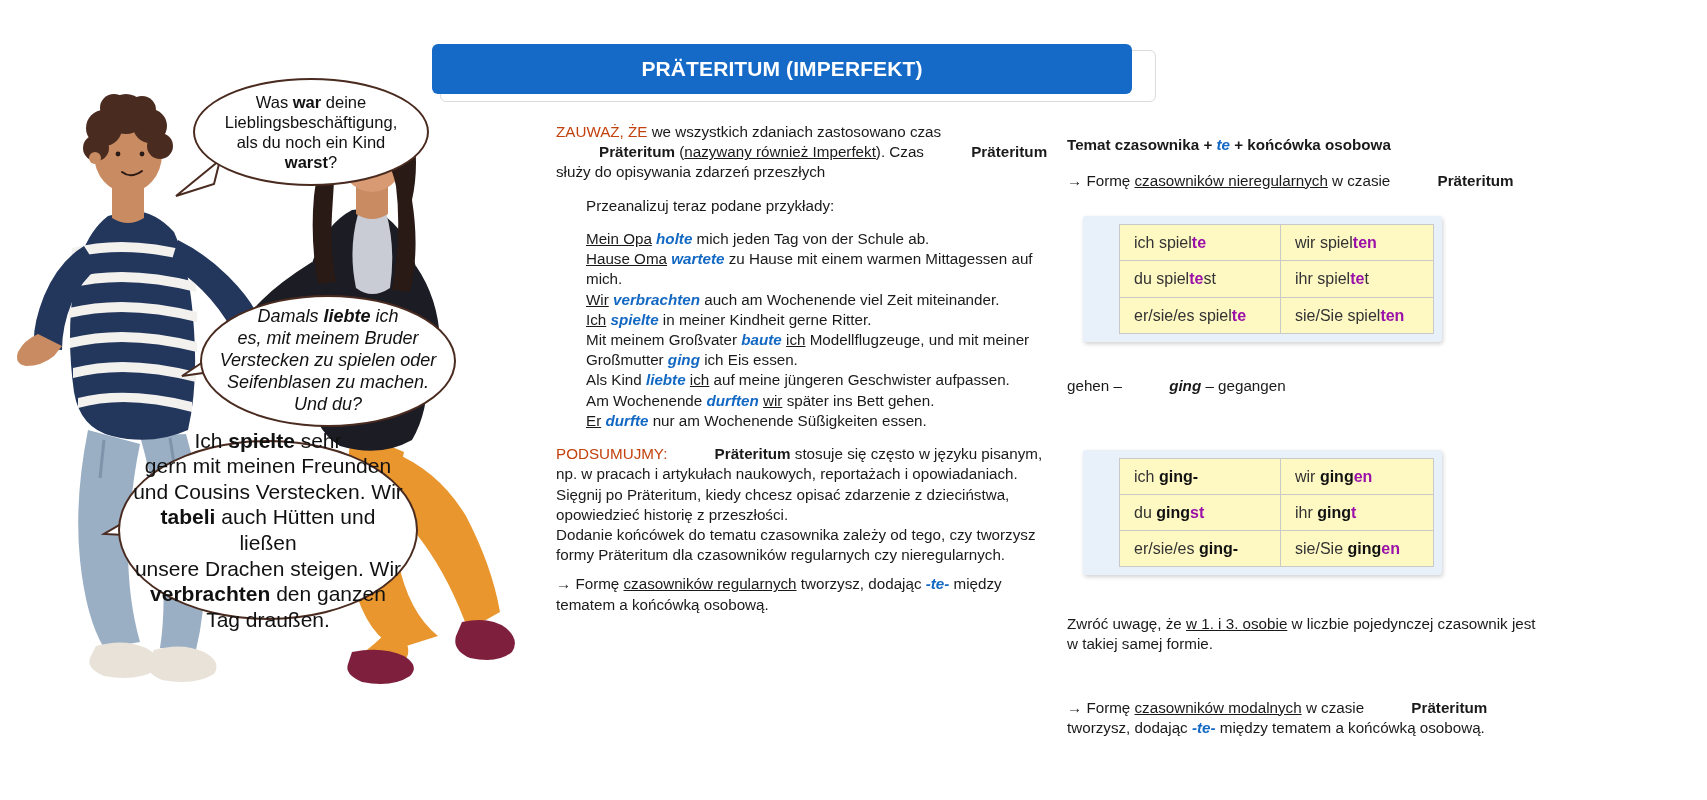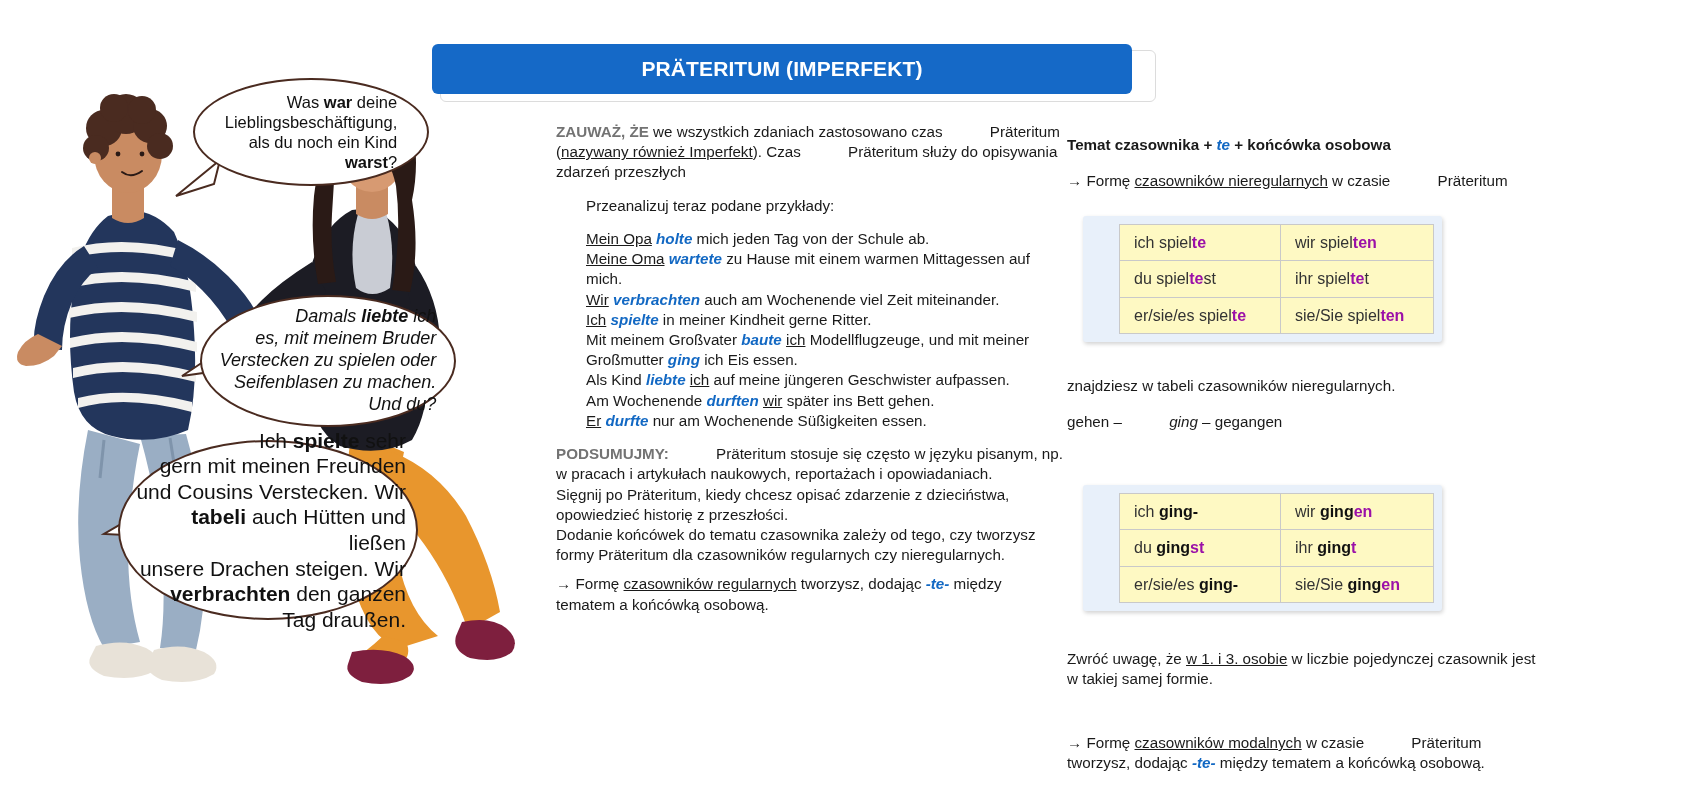--- a/index.html
+++ b/index.html
@@ -14,21 +14,21 @@
   .illus{position:absolute;left:0;top:0;width:540px;height:800px;}
   .illus svg{display:block;}
 
   
   .bubble{
     position:absolute;border:2px solid #4a2b20;border-radius:50%/50%;
     background:#fff;text-align:center;line-height:1.22;color:#111;
     display:flex;align-items:center;justify-content:center;
     box-sizing:border-box;
   }
-  .bubble .inner{padding:0 10px;text-align:right;}
+  .bubble .inner{padding:0 10px;}
   .b1{left:193px;top:78px;width:236px;height:108px;font-size:16.5px;}
   .b2{left:200px;top:295px;width:256px;height:132px;font-size:18px;font-style:italic;}
   .b3{left:118px;top:440px;width:300px;height:180px;font-size:21px;}
   .bubble b{font-weight:bold;}
   .tail{position:absolute;}
 
   
   .titlewrap{position:absolute;left:432px;top:44px;width:722px;height:54px;}
   .titlebar{
     position:absolute;left:0;top:0;width:700px;height:50px;background:#1569c7;
@@ -43,22 +43,22 @@
 
   
   .colmid{
     position:absolute;left:556px;top:122px;width:508px;
     font-size:15.2px;line-height:1.33;
   }
   .colmid p{margin:0 0 0 0;}
   .indent{margin-left:30px !important;}
   .gap{height:13px;}
   .gapsm{height:9px;}
-  .purple{color:#737373;font-weight:bold;}
-  .bold{font-weight:normal;padding-left:43px;}
+  .purple{color:#c2410c;font-weight:normal;}
+  .bold{font-weight:bold;padding-left:43px;}
   .u{text-decoration:underline;}
   .bi{color:#1268c3;font-weight:bold;font-style:italic;}
 
   
   .colright{
     position:absolute;left:1067px;top:120px;width:480px;
     font-size:15.2px;line-height:1.33;
   }
   .rhead{font-weight:bold;font-size:15.2px;}
   .tbl-shell{
@@ -189,21 +189,21 @@
     </div>
   </div>
 
   <div class="colmid">
     <p id="p-intro"><span class="purple">ZAUWAŻ, ŻE</span> we wszystkich zdaniach zastosowano czas <span class="bold">Präteritum</span> (<span class="u">nazywany również Imperfekt</span>). Czas <span class="bold">Präteritum</span> służy do opisywania zdarzeń przeszłych</p>
     <div class="gap"></div>
     <p class="indent">Przeanalizuj teraz podane przykłady:</p>
     <div class="gap"></div>
     <div class="indent" id="p-examples">
         <div><span class="u">Mein Opa</span> <span class="bi">holte</span> mich jeden Tag von der Schule ab.</div>
-        <div><span class="u">Meine Oma</span> <span class="bi">wartete</span> zu Hause mit einem warmen Mittagessen auf mich.</div>
+        <div><span class="u">Hause Oma</span> <span class="bi">wartete</span> zu Hause mit einem warmen Mittagessen auf mich.</div>
         <div><span class="u">Wir</span> <span class="bi">verbrachten</span> auch am Wochenende viel Zeit miteinander.</div>
         <div><span class="u">Ich</span> <span class="bi">spielte</span> in meiner Kindheit gerne Ritter.</div>
         <div>Mit meinem Großvater <span class="bi">baute</span> <span class="u">ich</span> Modellflugzeuge, und mit meiner Großmutter <span class="bi">ging</span> ich Eis essen.</div>
         <div>Als Kind <span class="bi">liebte</span> <span class="u">ich</span> auf meine jüngeren Geschwister aufpassen.</div>
         <div>Am Wochenende <span class="bi">durften</span> <span class="u">wir</span> später ins Bett gehen.</div>
         <div><span class="u">Er</span> <span class="bi">durfte</span> nur am Wochenende Süßigkeiten essen.</div>
       </div>
     <div class="gap"></div>
     <p id="p-summary"><span class="purple">PODSUMUJMY:</span><span class="bold"> Präteritum</span> stosuje się często w języku pisanym, np. w pracach i artykułach naukowych, reportażach i opowiadaniach.<br>Sięgnij po Präteritum, kiedy chcesz opisać zdarzenie z dzieciństwa, opowiedzieć historię z przeszłości.<br>Dodanie końcówek do tematu czasownika zależy od tego, czy tworzysz formy Präteritum dla czasowników regularnych czy nieregularnych.</p>
     <div class="gapsm"></div>
@@ -227,21 +227,20 @@
             </tr>
             <tr>
               <td>er/sie/es spiel<span class="pp">te</span></td>
               <td>sie/Sie spiel<span class="pp">ten</span></td>
             </tr>
           </tbody>
       </table>
     </div>
 
     <div style="height:14px"></div>
-    <p>znajdziesz w tabeli czasowników nieregularnych.</p>
     <p id="p-verbex">gehen – <span class="bold ital">ging</span> – gegangen</p>
     <div style="height:16px"></div>
 
     <div class="tbl-shell" style="margin-top:22px">
       <table class="conj">
         <tbody id="tbl-irr">
             <tr>
               <td>ich <span class="bk">ging-</span></td>
               <td>wir <span class="bk">ging</span><span class="pp">en</span></td>
             </tr>

